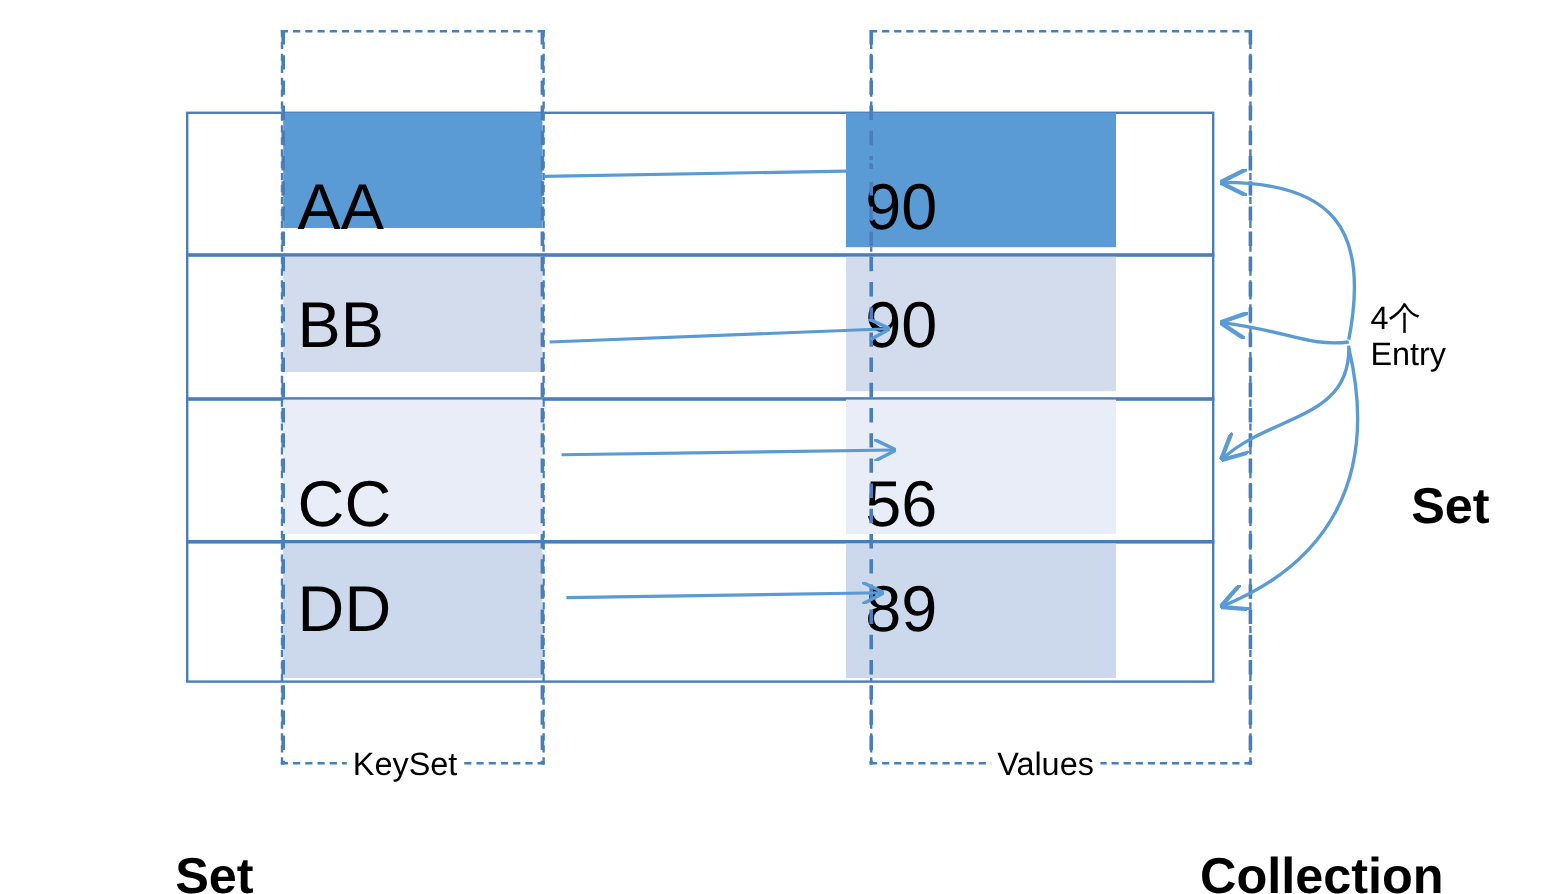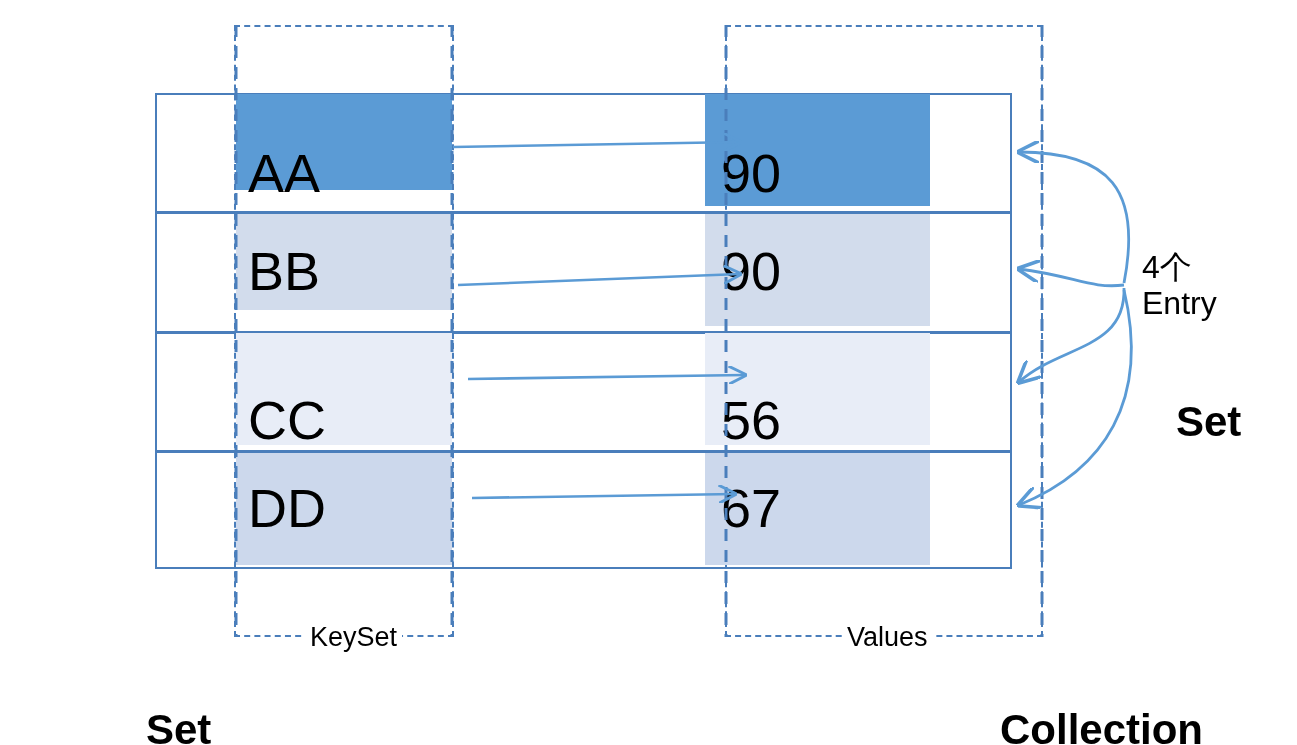--- a/index.html
+++ b/index.html
@@ -81,36 +81,35 @@
     background: transparent;
   }
   .dash-label {
     position: absolute;
     font-size: 27px;
     line-height: 1;
     color: #000000;
     background: #ffffff;
     padding: 0 5px;
     white-space: nowrap;
-    margin-left: 16px;
   }
 
   
   .big-label {
     position: absolute;
     font-size: 42px;
     font-weight: bold;
     line-height: 1;
     color: #000000;
     white-space: nowrap;
     margin-top: 23px;
   }
   .note {
     position: absolute;
-    font-size: 32px;
+    font-size: 27px;
     line-height: 1.12;
     color: #000000;
     white-space: nowrap;
   }
 </style>
 </head>
 <body>
 
 <div id="stage">
 
@@ -139,21 +138,21 @@
   <div class="cell val-cell r0" style="top:94px; height:112px; background:#5b9bd5;">
     <span class="cell-text">90</span>
   </div>
   <div class="cell val-cell r1" style="top:214px; height:112px; background:#d2dcec;">
     <span class="cell-text">90</span>
   </div>
   <div class="cell val-cell r2" style="top:333px; height:112px; background:#e8edf7;">
     <span class="cell-text">56</span>
   </div>
   <div class="cell val-cell r3" style="top:453px; height:112px; background:#ccd8ec;">
-    <span class="cell-text">67</span>
+    <span class="cell-text">89</span>
   </div>
 
   <svg class="layer" viewBox="0 0 1297 745" width="1297" height="745">
     <g stroke="#4a7ebb" stroke-width="3" stroke-dasharray="12 9" fill="none">
       <line x1="236" y1="25" x2="236" y2="637"></line>
       <line x1="452" y1="25" x2="452" y2="637"></line>
       <line x1="726" y1="25" x2="726" y2="637"></line>
       <line x1="1042" y1="25" x2="1042" y2="637"></line>
     </g>
   </svg>

